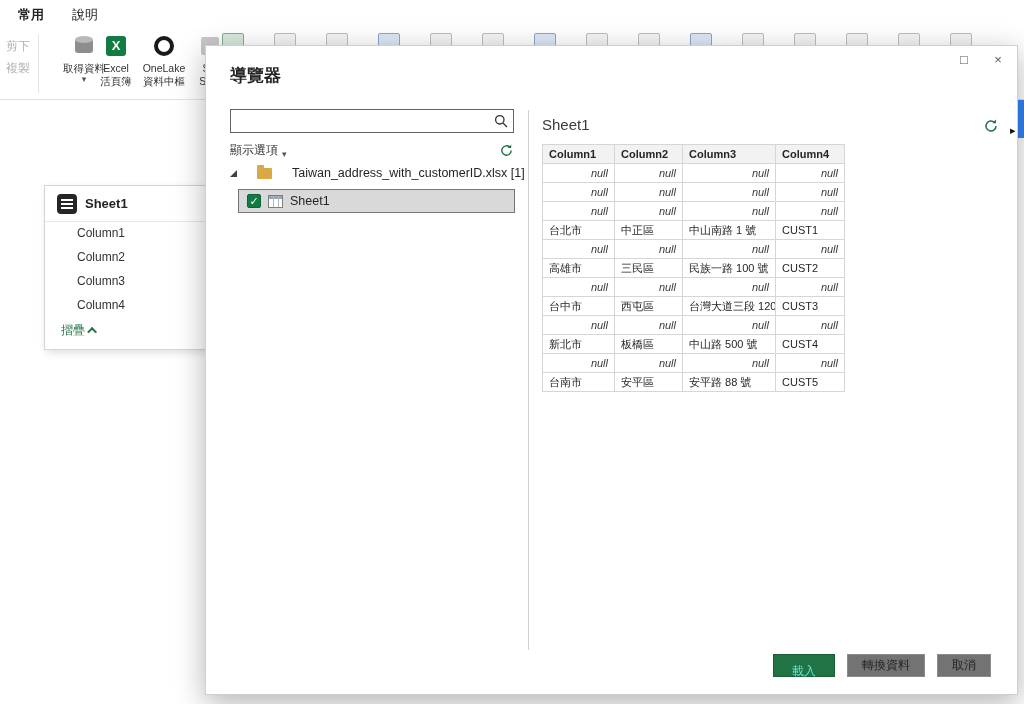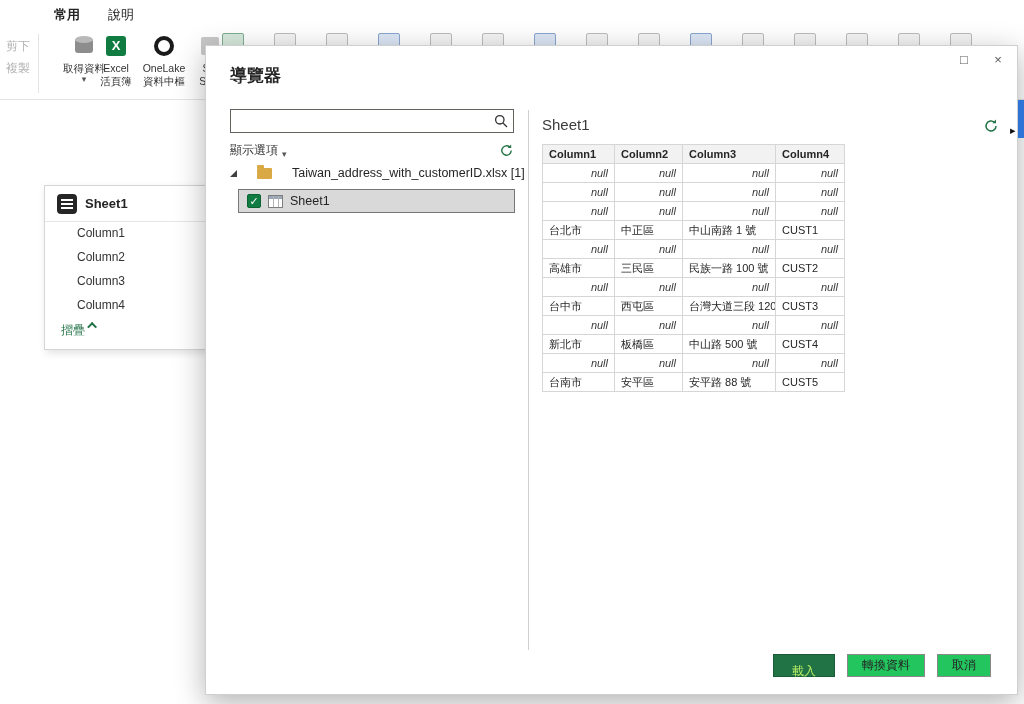--- a/index.html
+++ b/index.html
@@ -7,21 +7,21 @@
   body {
     position: relative;
     font-family: "Liberation Sans", "DejaVu Sans", sans-serif;
     background: #ffffff;
     overflow: hidden;
     color: #252525;
   }
 
   
   .ribbon-tabs { position:absolute; top:0; left:0; width:100%; height:30px; background:#fff; z-index:1; }
-  .tab { position:absolute; top:6px; font-size:13px; color:#222; cursor:default; padding-bottom:6px;margin-left:36px; }
+  .tab { position:absolute; top:6px; font-size:13px; color:#222; cursor:default; padding-bottom:6px; }
   .tab.active { border-bottom:3px solid #217346; font-weight:bold; }
   .tab-home { left:18px; }
   .tab-help { left:72px; }
 
   .ribbon-band { position:absolute; top:30px; left:0; width:1024px; height:70px; background:#fff; border-bottom:1px solid #e3e3e3; z-index:1; }
   .clip-label { position:absolute; left:6px; font-size:12px; color:#b3b3b3; }
   .clip-cut { top:8px; }
   .clip-copy { top:30px; }
   .ribbon-sep { position:absolute; left:38px; top:4px; bottom:6px; width:1px; background:#e4e4e4; }
 
@@ -47,21 +47,21 @@
   .hi { width:22px; height:26px; border:1px solid #bdbdbd; background:#f4f4f4; border-radius:2px; }
   .hi.green { background:#d6e9dc; border-color:#7fae91; }
   .hi.blue  { background:#dce6f5; border-color:#8aa6cf; }
 
   
   .bg-panel { position:absolute; left:44px; top:185px; width:212px; height:165px; background:#fff; border:1px solid #d5d5d5; box-shadow:2px 3px 8px rgba(0,0,0,0.12); z-index:2; }
   .bg-panel-header { display:flex; align-items:center; gap:8px; height:36px; padding-left:12px; border-bottom:1px solid #e6e6e6; font-size:13px; font-weight:bold; }
   .sheet-icon { width:20px; height:20px; background:#262626; border-radius:4px; position:relative; }
   .sheet-icon::before { content:""; position:absolute; left:4px; top:5px; width:12px; height:2px; background:#fff; box-shadow:0 4px 0 #fff, 0 8px 0 #fff; }
   .panel-item { font-size:12px; color:#333; padding:4px 0 4px 32px; height:24px; }
-  .panel-collapse { position:absolute; left:16px; bottom:10px; color:#217346; font-size:12px; display:flex; gap:5px; cursor:pointer;margin-top:48px; }
+  .panel-collapse { position:absolute; left:16px; bottom:10px; color:#217346; font-size:12px; display:flex; align-items:center; gap:5px; cursor:pointer;margin-top:48px; }
   .chev-up { width:7px; height:7px; border-left:2px solid #217346; border-top:2px solid #217346; transform:rotate(45deg) translateY(2px); }
 
   
   .edge-scrollbar { position:absolute; left:1018px; top:100px; width:6px; height:38px; background:#2e74d6; z-index:60; }
   .edge-arrow { position:absolute; left:1010px; top:124px; font-size:11px; color:#111; z-index:60; }
 
   
   .dialog { position:absolute; left:205px; top:45px; width:813px; height:650px; background:#fff; border:1px solid #cfcfcf; box-shadow:0 8px 28px rgba(0,0,0,0.30); z-index:50; }
   .dlg-controls { position:absolute; top:6px; right:10px; display:flex; gap:16px; }
   .dlg-ctrl { font-size:13px; color:#5a5a5a; width:18px; text-align:center; cursor:pointer; }
@@ -94,22 +94,22 @@
   .preview-table { position:absolute; left:336px; top:98px; border-collapse:collapse; font-size:11px; }
   .preview-table th, .preview-table td { border:1px solid #d6d6d6; height:19px; padding:0 6px; white-space:nowrap; overflow:hidden; text-align:left; font-weight:normal; }
   .preview-table th { background:#f2f2f2; font-weight:bold; color:#252525; }
   .preview-table th:nth-child(1), .preview-table td:nth-child(1) { width:72px; max-width:72px; }
   .preview-table th:nth-child(2), .preview-table td:nth-child(2) { width:68px; max-width:68px; }
   .preview-table th:nth-child(3), .preview-table td:nth-child(3) { width:93px; max-width:93px; }
   .preview-table th:nth-child(4), .preview-table td:nth-child(4) { width:69px; max-width:69px; }
   .preview-table td.null { font-style:italic; text-align:right; color:#3c3c3c; }
 
   .dlg-buttons { position:absolute; right:26px; bottom:17px; display:flex; gap:12px; }
-  .btn { font-size:12px; font-family:inherit; height:23px; padding:0 14px; background:#22c55e; border:1px solid #8a8a8a; color:#252525; cursor:pointer; }
-  .btn-primary { background:#217346; border-color:#1a5c38; color:#bef264; padding:8px 18px; }
+  .btn { font-size:12px; font-family:inherit; height:23px; padding:0 14px; background:#737373; border:1px solid #8a8a8a; color:#252525; cursor:pointer; }
+  .btn-primary { background:#217346; border-color:#1a5c38; color:#5eead4; padding:8px 18px; }
 </style>
 </head>
 <body>
 
 <div class="ribbon-tabs">
   <div class="tab active tab-home">常用</div>
   <div class="tab tab-help">說明</div>
 </div>
 
 <div class="ribbon-band">

